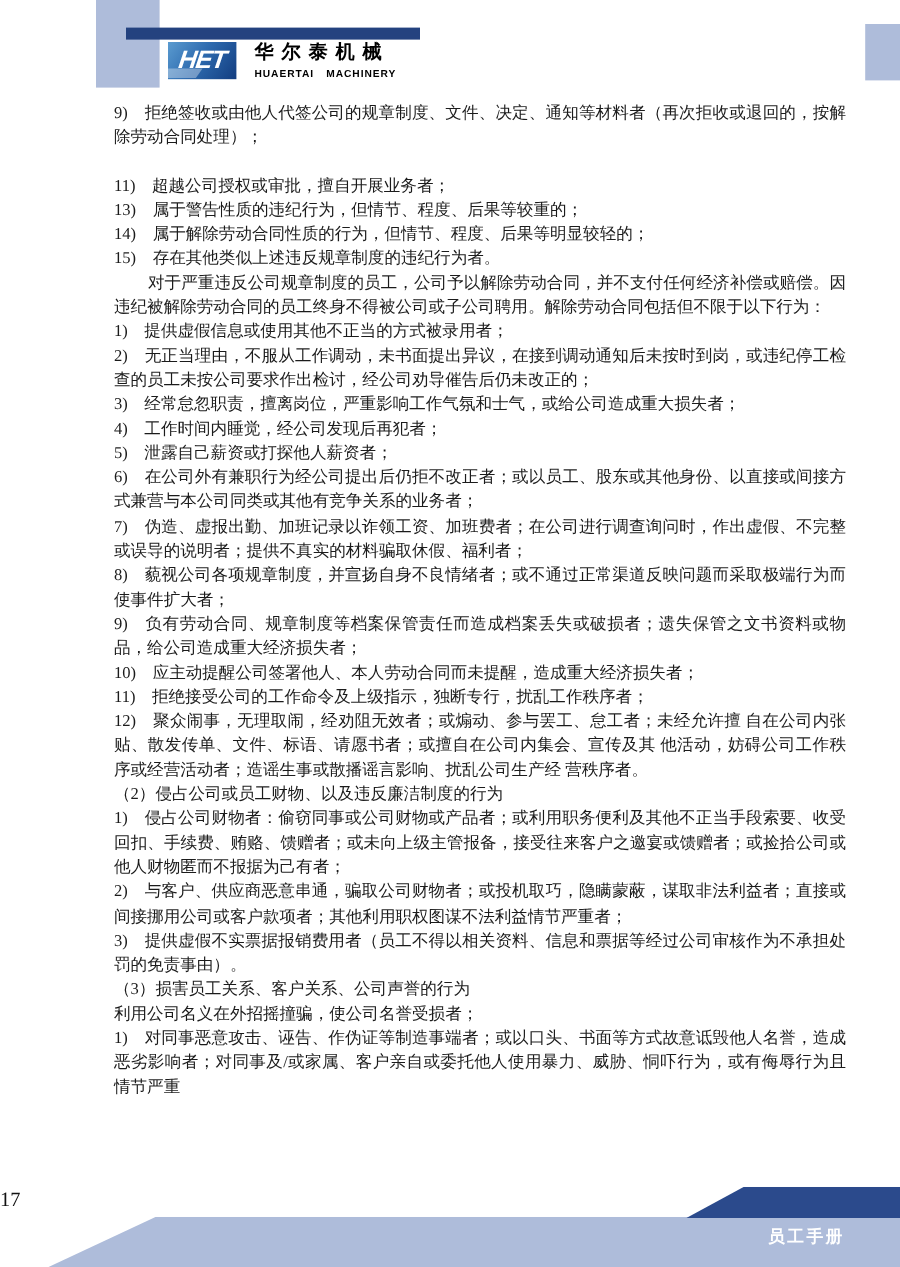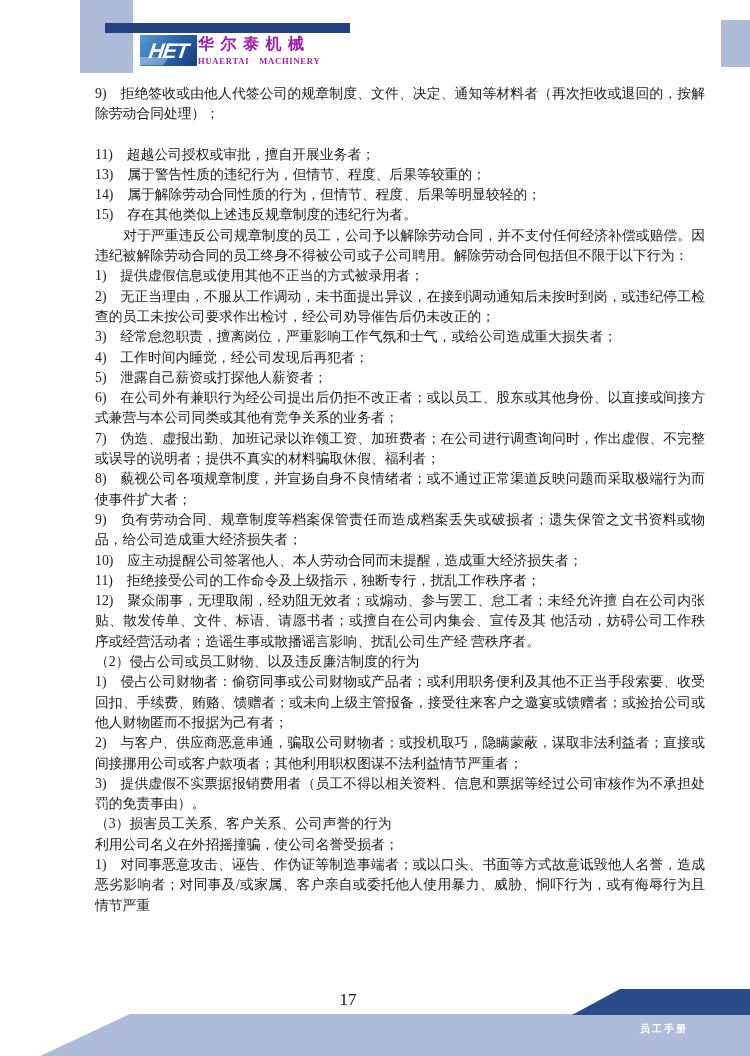--- a/index.html
+++ b/index.html
@@ -22,21 +22,21 @@
     overflow:hidden;
   }
   .logo-box::after{
     content:"";position:absolute;left:-4px;bottom:1px;width:30px;height:8px;
     background:rgba(255,255,255,0.35);transform:skewX(-35deg);
   }
   .logo-text{
     color:#fff;font-style:italic;font-weight:bold;font-size:21px;line-height:1;
     font-family:"Liberation Sans",sans-serif;letter-spacing:-1px;transform:skewX(-8deg);
   }
-  .company{position:absolute;left:198px;top:36px;color:#a21caf;font-family:Liberation Serif, serif;}
+  .company{position:absolute;left:212px;top:36px;color:#000000;font-family:Liberation Sans, sans-serif;}
   .company-cn{font-size:16px;font-weight:bold;letter-spacing:6.5px;line-height:1;white-space:nowrap;}
   .company-en{font-size:8.5px;font-weight:bold;letter-spacing:0.8px;word-spacing:7px;margin-top:4px;white-space:nowrap;}
   
   .body-text{
     position:absolute;left:95px;top:84px;width:610px;
     font-size:13.8px;line-height:20.3px;color:#1b1b1b;
     text-align:justify;
   }
   .body-text p{margin:0;}
   .body-text p.gap-after{margin-bottom:20px;}
@@ -44,26 +44,26 @@
   
   .band-light{
     position:absolute;left:0;top:1014px;width:750px;height:42px;background:#aebcda;
     clip-path:polygon(130px 0,750px 0,750px 42px,40px 42px);
   }
   .band-dark{
     position:absolute;left:0;top:989px;width:750px;height:26px;background:#2b4a8c;
     clip-path:polygon(620px 0,750px 0,750px 26px,572px 26px);
   }
   .page-number{
-    position:absolute;left:0;top:990px;width:696px;text-align:center;
+    position:absolute;left:0;top:990px;width:696px;
     font-size:17px;color:#111;
   }
   .footer-label{
     position:absolute;left:640px;top:1022px;color:#ffffff;
-    font-size:10px;letter-spacing:2px;font-weight:bold;
+    font-size:14px;letter-spacing:2px;font-weight:bold;
     font-family:"Liberation Sans",sans-serif;
   }
 </style>
 </head>
 <body>
 
 <div class="page">
 
   <div class="deco-square"></div>
   <div class="deco-bar"></div>

